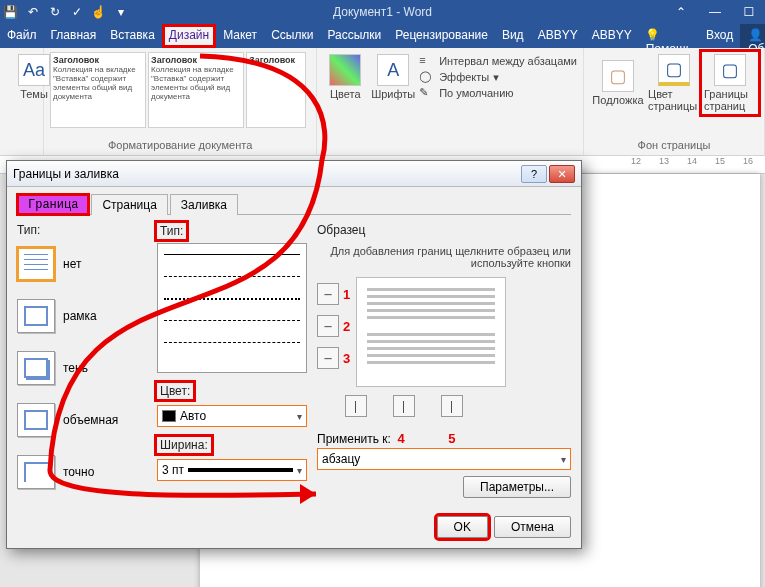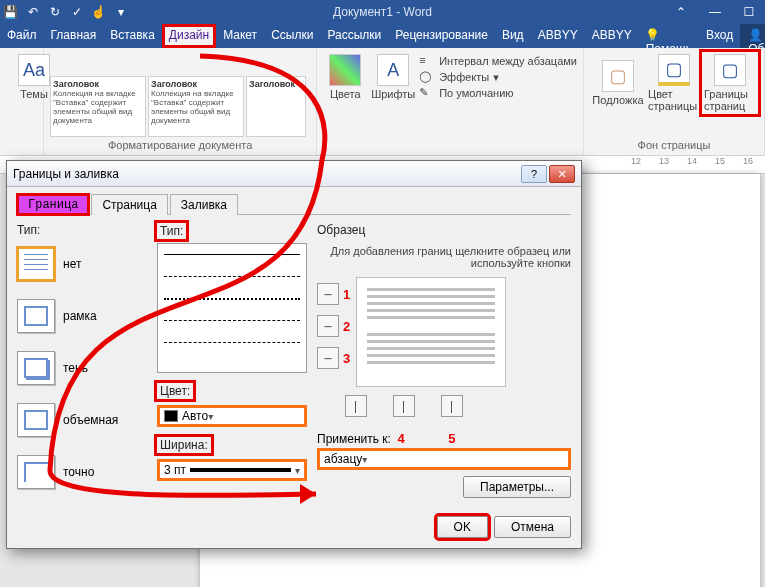--- a/index.html
+++ b/index.html
@@ -19,21 +19,21 @@
   .tab.active { background:#f3f3f3; color:#4c1d95; outline:3px solid #e60000; outline-offset:-3px;}
   .tabs .right { margin-left:auto; display:flex; }
   .signin { background:#1e3e70; padding:4px 8px;}
 
   
   .ribbon { background:#f3f3f3; height:108px; border-bottom:1px solid #d4d4d4; display:flex; position:relative; }
   .ribbon-group { border-right:1px solid #e0e0e0; padding:4px 6px 2px 6px; display:flex; flex-direction:column; }
   .ribbon-group .label { text-align:center; font-size:11px; color:#666; margin-top:auto; padding:2px 0;}
   .ribbon-btn { display:flex; flex-direction:column; align-items:center; justify-content:center; width:56px; font-size:11px; color:#444; padding:2px; }
   .ribbon-btn .bigicon { width:32px; height:32px; border:1px solid #c8c8c8; background:#fff; margin-bottom:2px; display:flex; align-items:center; justify-content:center; font-size:18px; color:#2b579a;}
-  .themes-gallery { display:flex; gap:2px; height:76px;margin-top:24px; }
+  .themes-gallery { display:flex; gap:2px; height:76px; }
   .theme-thumb { width:96px; border:1px solid #d0d0d0; background:#fff; padding:2px; font-size:8px; color:#555; overflow:hidden;}
   .theme-thumb .hdr { font-size:9px; color:#333; font-weight:bold;}
   .page-bg-group { display:flex; }
   .ribbon .hl { outline:3px solid #e60000; }
 
   
   .efx { display:flex; flex-direction:column; gap:2px; font-size:11px; color:#444; padding-top:2px;}
   .efx div { display:flex; align-items:center; gap:4px;}
   .efx .little-ic { width:16px; height:14px; display:inline-block;}
 
@@ -66,21 +66,21 @@
   .type-list { display:flex; flex-direction:column; gap:18px; margin-top:6px;}
   .type-item { display:flex; align-items:center; gap:8px; font-size:12px;}
   .type-thumb { width:38px; height:34px; border:1px solid #9a9a9a; background:#fff; box-shadow:1px 1px 0 #bbb; display:flex; align-items:center; justify-content:center;}
   .type-thumb.sel { border:2px solid #f0a030; box-shadow:0 0 0 1px #f0a030;}
   .type-thumb .lines{ width:24px; height:20px; border-left:2px solid #6b8ecf; border-right:2px solid #6b8ecf; border-top:2px solid #6b8ecf; border-bottom:2px solid #6b8ecf;}
   .style-list { height:130px; border:1px solid #9a9a9a; background:#fff; overflow:hidden; }
   .style-row { height:22px; border-bottom:1px solid transparent; padding:10px 6px 0 6px;}
   .style-row hr { border:none; border-top:1px solid #000;}
   .style-row.dashed hr{border-top:1px dashed #000;}
   .style-row.dotted hr{border-top:2px dotted #000;}
-  .dropdown { height:22px; border:3px solid #f97316; background:#fff; display:flex; align-items:center; padding:0 4px; font-size:12px; justify-content:flex-start; margin-top:2px;}
+  .dropdown { height:22px; border:1px solid #f97316; background:#fff; display:flex; align-items:center; padding:0 4px; font-size:12px; justify-content:space-between; margin-top:2px;}
   .dropdown .arrow{ font-size:10px; color:#555;}
   .sample-note { font-size:11px; text-align:right; color:#444; margin:4px 0 8px 0;}
   .sample-box { display:flex; }
   .side-btns { display:flex; flex-direction:column; gap:10px; margin-right:6px; margin-top:6px;}
   .tiny-btn { width:22px; height:22px; border:1px solid #9a9a9a; background:#f7f7f7; font-size:10px; display:flex; align-items:center; justify-content:center;}
   .preview { width:150px; height:110px; border:1px solid #bcbcbc; background:#fff; padding:10px; display:flex; flex-direction:column; gap:4px;}
   .preview .ln{ height:3px; background:#c0c0c0;}
   .bottom-btns { display:flex; gap:26px; margin-top:8px; margin-left:28px;}
   .num { color:#e60000; font-weight:bold; font-size:13px;}
   .apply-row{ margin-top:14px; font-size:12px;}

